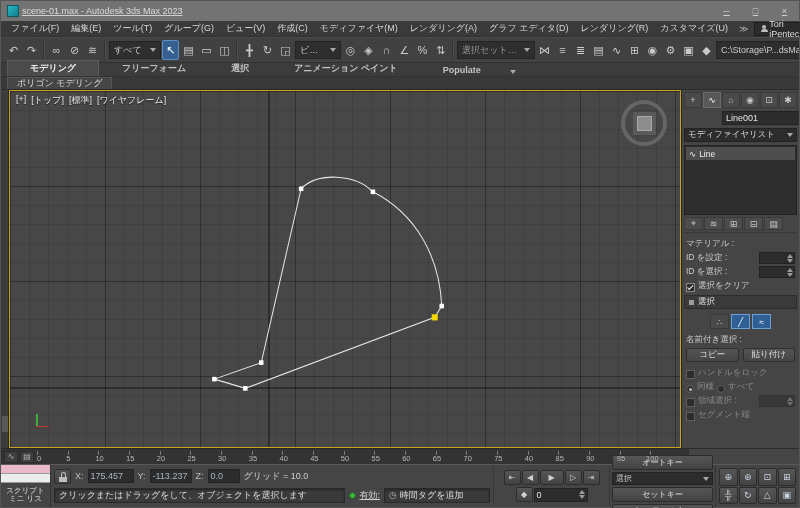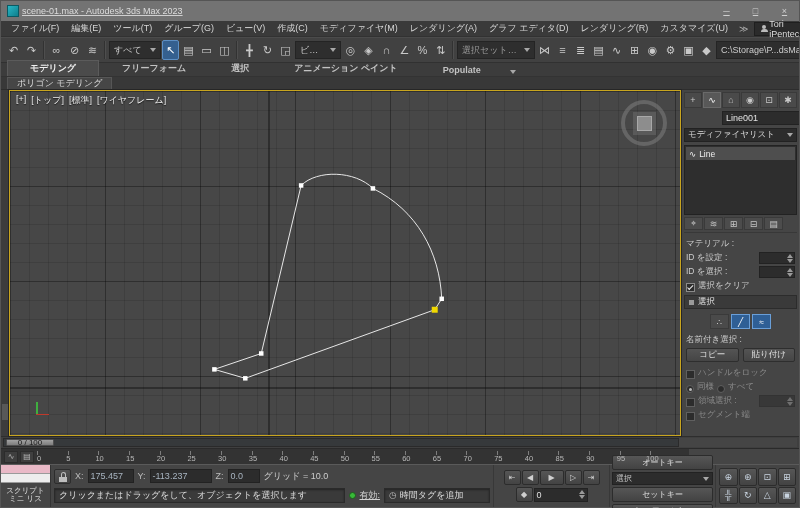--- a/index.html
+++ b/index.html
@@ -410,26 +410,20 @@
             </span>
         </span>
       </div>
       <div class="cp-row dim">
         <span class="cb"></span>
         <span class="lab">セグメント端</span>
       </div>
     </div>
   </div>
 
-  <div class="slider-row">
-    <div class="tl-track">
-      <span class="tl-handle">0 / 100</span>
-    </div>
-    <span class="slider-right"></span>
-  </div>
 
   <div class="ruler-row">
     <div class="ruler-left">
 
     <span class="mini-icon">∿</span>
         <span class="mini-icon">▤</span>
       </div>
     <div class="ruler-ticks">
 
     <span class="tick">
@@ -508,21 +502,21 @@
 
     <div class="sb-mid">
       <div class="sb-row">
         <span class="lock-btn">
           <span class="lock-arc"></span>
           <span class="lock-body"></span>
         </span>
         <span class="coord-lab">X:</span>
         <span class="coord-field" style="width:46px">175.457</span>
         <span class="coord-lab">Y:</span>
-        <span class="coord-field" style="width:62px">-113.237</span>
+        <span class="coord-field" style="width:42px">-113.237</span>
         <span class="coord-lab">Z:</span>
         <span class="coord-field" style="width:32px">0.0</span>
         <span class="grid-text">グリッド = 10.0</span>
       </div>
       <div class="sb-row">
         <span class="sunken prompt-box">クリックまたはドラッグをして、オブジェクトを選択します</span>
         <span class="enable-grp">
           <span class="green-dot"></span>
           <span>有効:</span>
         </span>

